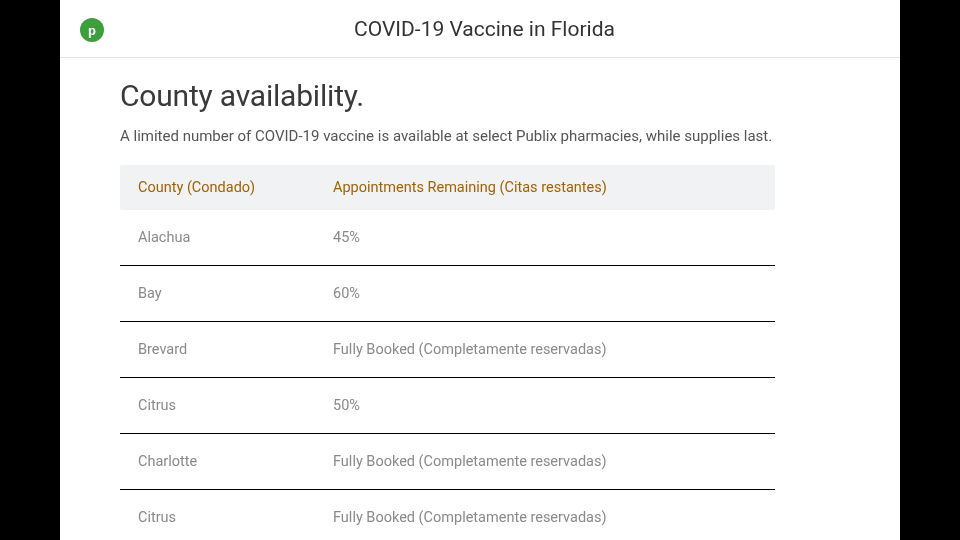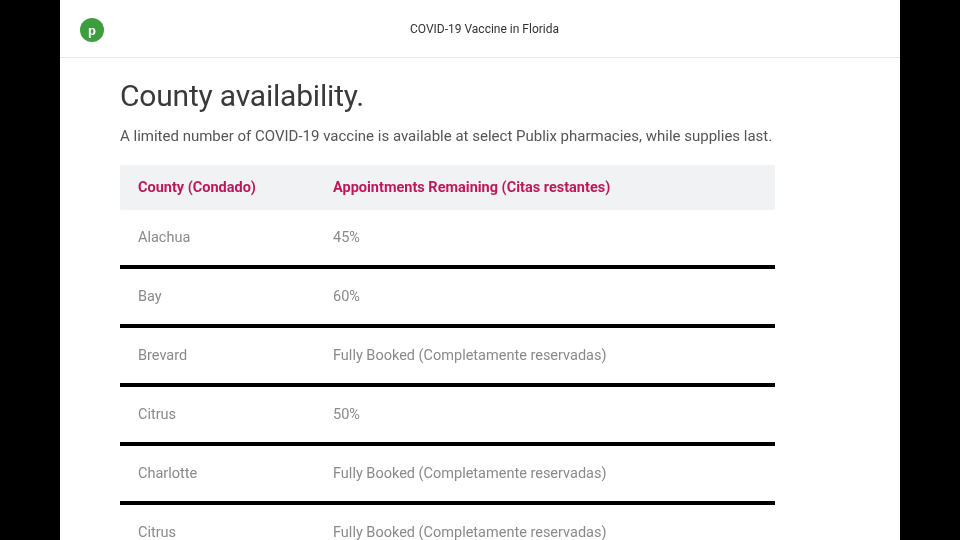--- a/index.html
+++ b/index.html
@@ -37,21 +37,21 @@
   .logo-letter {
     color: #fff;
     font-weight: 700;
     font-size: 13px;
     line-height: 1;
     font-family: Arial, sans-serif;
   }
   .header-title {
     width: 100%;
     text-align: center;
-    font-size: 12px;
+    font-size: 21px;
     color: #333;
     font-weight: 400;
     margin-left: 9px;
   }
   .content {
     padding: 20px 60px 0 60px;
   }
   .section-title {
     font-size: 30px;
     font-weight: 400;
@@ -68,29 +68,29 @@
     width: 655px;
   }
   .table-header {
     background: #f1f2f3;
     display: flex;
     padding: 14px 18px;
     border-radius: 2px;
   }
   .th {
     font-size: 14.5px;
-    font-weight: 700;
-    color: #be185d;
+    font-weight: 400;
+    color: #a16207;
   }
   .col-county { width: 195px; flex: 0 0 195px; }
   .col-appt { flex: 1; }
   .table-row {
     display: flex;
     padding: 19px 18px;
-    border-bottom: 4px solid #000000;
+    border-bottom: 1px solid #000000;
   }
   .td {
     font-size: 14.5px;
     color: #8a8a8a;
     font-weight: 400;
   }
 </style>
 </head>
 <body>
 

